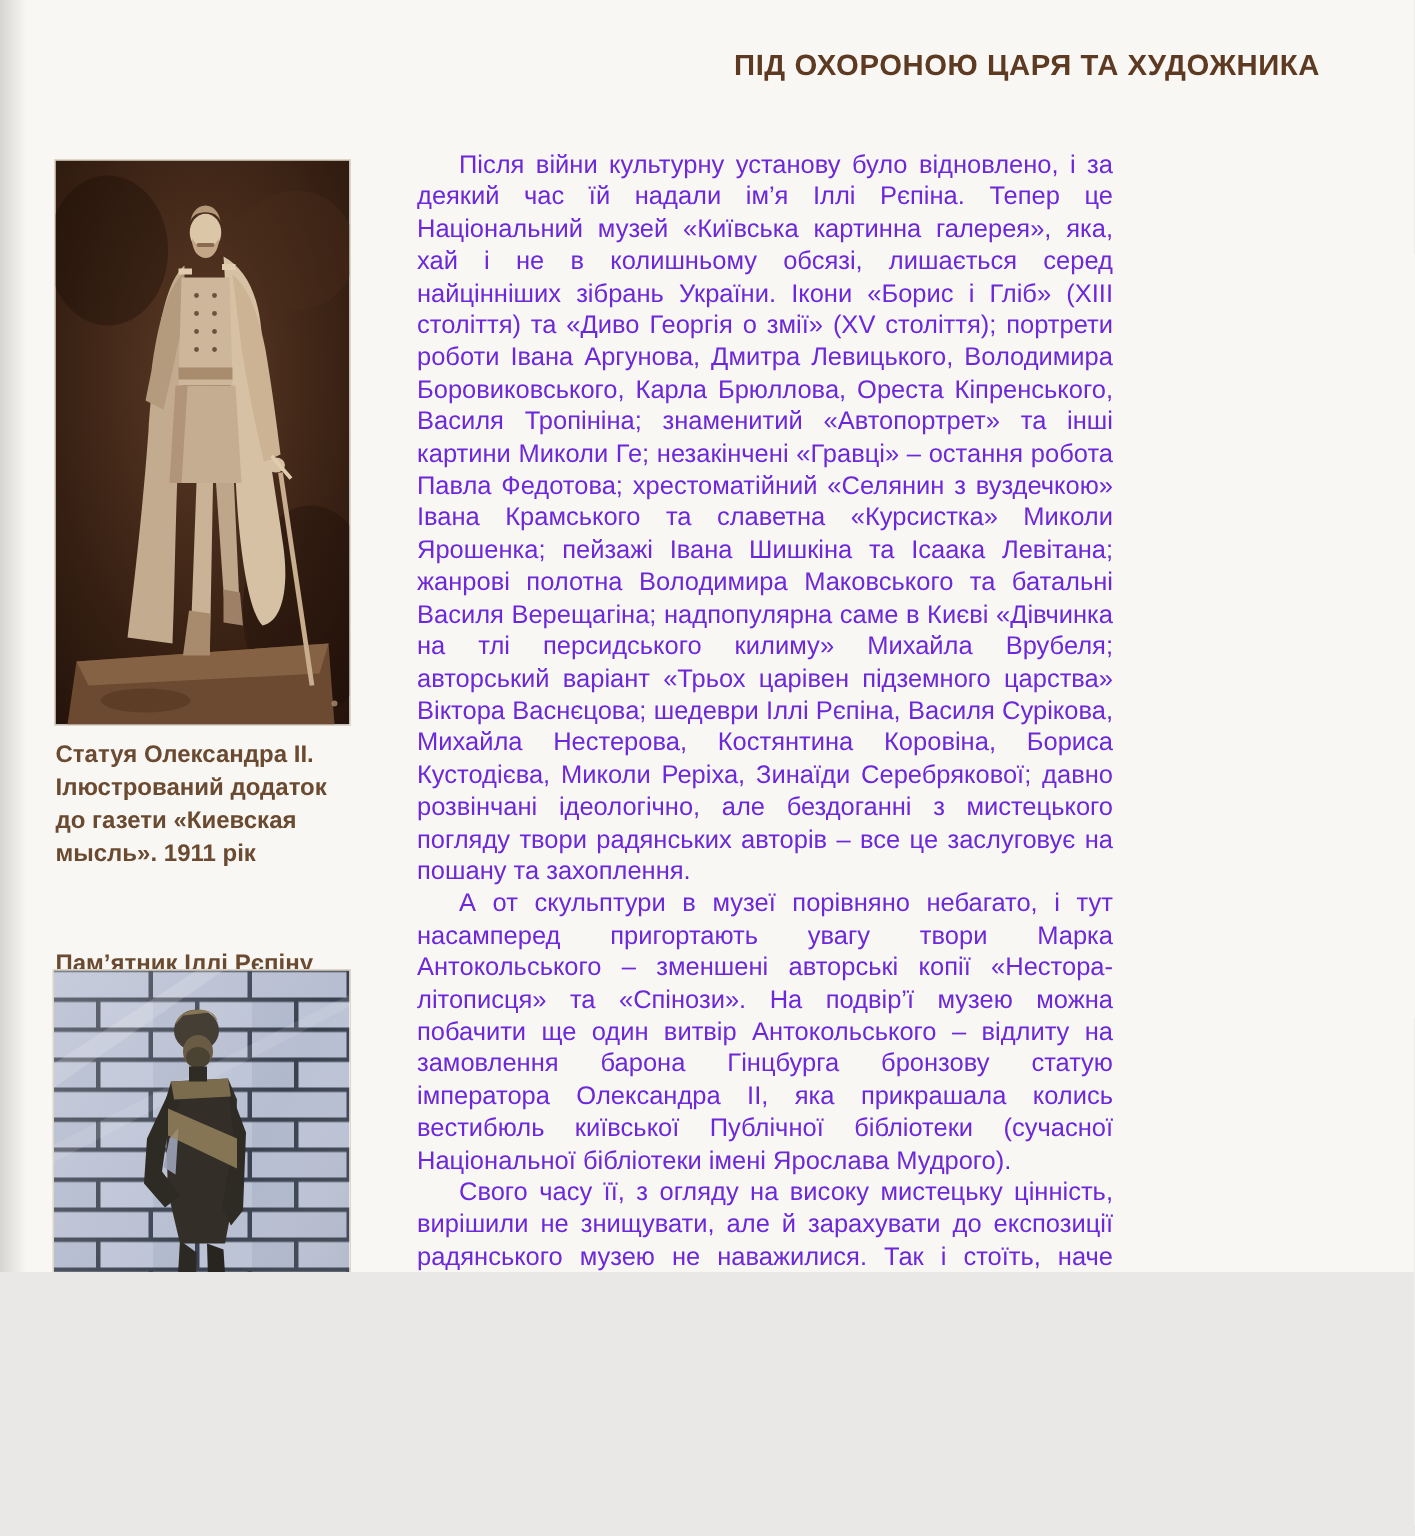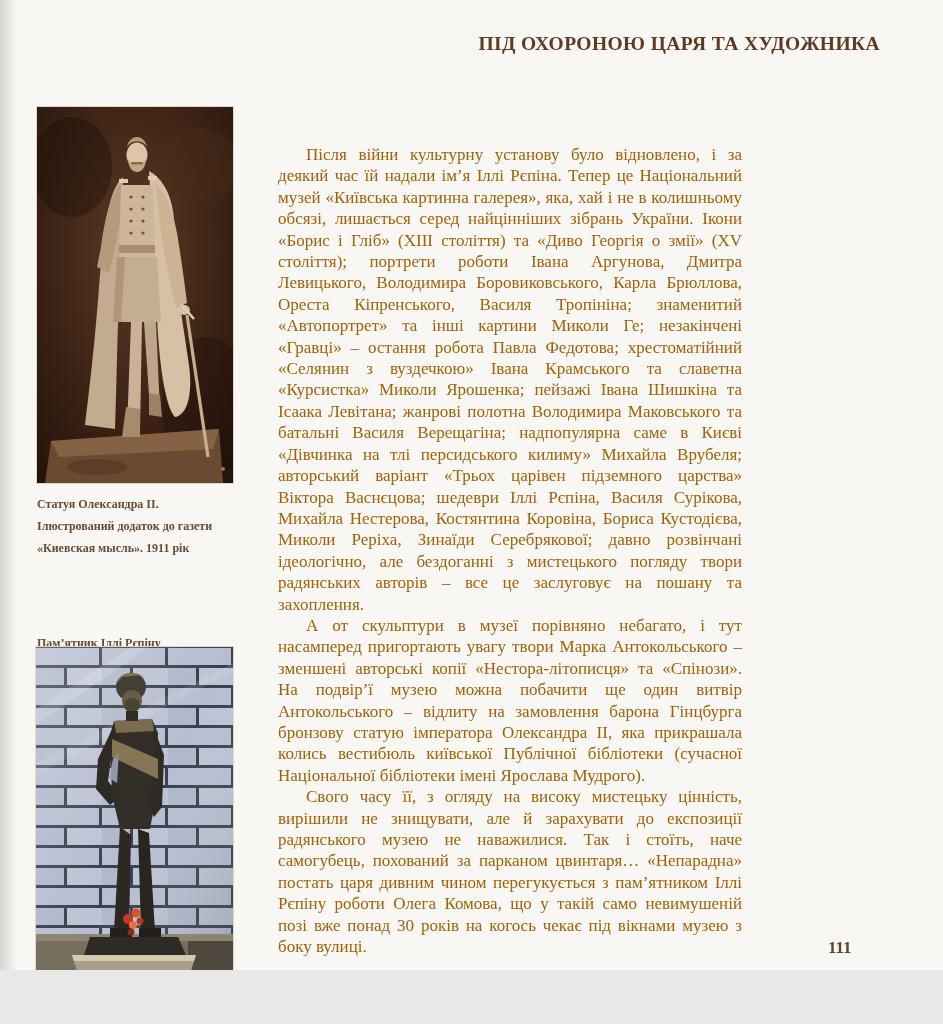--- a/index.html
+++ b/index.html
@@ -1,44 +1,43 @@
 <!DOCTYPE html>
 <html><head>
 <meta charset="utf-8">
 <style>
   html,body{margin:0;padding:0;background:#e9e8e6;}
   .page{
     position:relative;
-    width:943px;height:970px;
+    width:943px;height:848px;
     background:#f8f7f4;
     overflow:hidden;
-    font-family:Liberation Serif, serif;
+    font-family:Liberation Sans, sans-serif;
   }
   .edge-shadow{
     position:absolute;left:0;top:0;bottom:0;width:18px;
     background:linear-gradient(to right, rgba(100,95,88,0.22), rgba(100,95,88,0.0));
   }
   .header-title{
     position:absolute;top:33px;right:63px;
     font-size:19.5px;font-weight:bold;letter-spacing:0.4px;
     color:#5d3a21;white-space:nowrap;
   }
   .photo{position:absolute;display:block;box-shadow:0 0 0 1px #ded6c6;}
   .photo-alexander{left:37px;top:107px;width:196px;height:376px;}
   .photo-repin{left:36px;top:647px;width:197px;height:377px;}
   .caption{
     position:absolute;left:37px;width:198px;
-    font-size:12px;line-height:22px;font-weight:bold;color:#6a4a30;
+    font-size:16px;line-height:22px;font-weight:bold;color:#6a4a30;
   }
   .caption-1{top:493px;}
   .caption-2{top:632px;}
   .article{
     position:absolute;left:278px;top:99px;width:464px;
-    color:#a16207;
-    margin-top:45px;
+    color:#6d28d9;
   }
   .article p{
     margin:0;padding:0;
     font-size:17px;line-height:21.4px;
     text-align:justify;text-indent:28px;
   }
   .page-number{
     position:absolute;left:828px;top:938px;width:50px;
     font-size:17px;font-weight:bold;color:#5f4430;
   }

